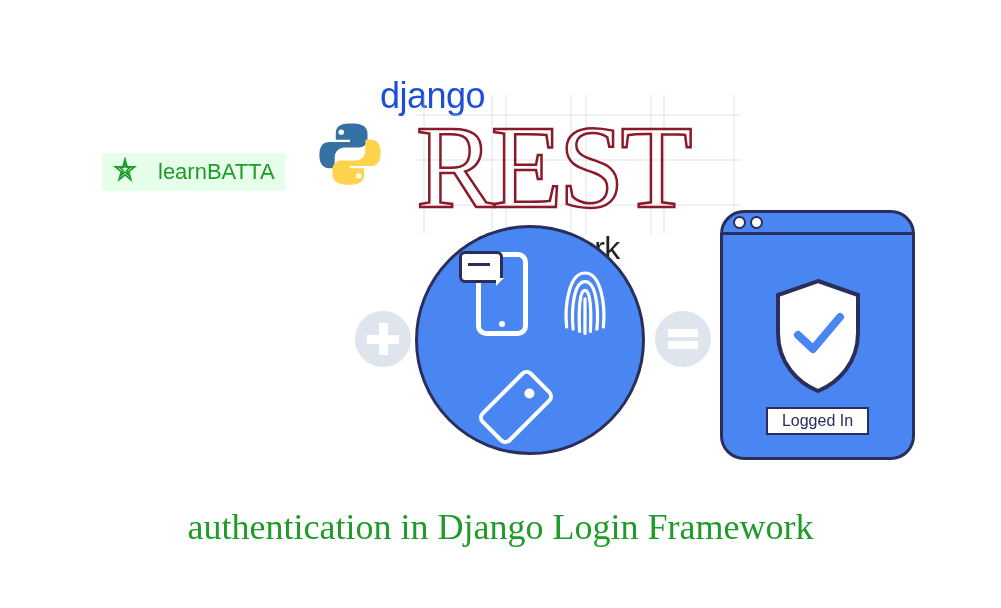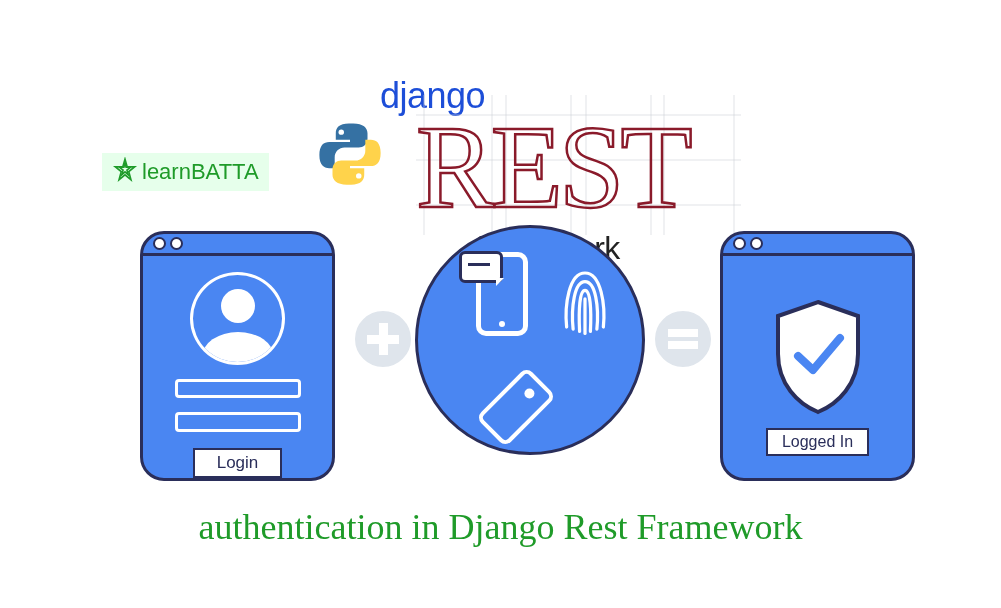--- a/index.html
+++ b/index.html
@@ -19,21 +19,21 @@
     }
     
     .logo-badge {
       position: absolute;
       left: 102px;
       top: 153px;
       background: #e6ffeb;
       padding: 4px 10px;
       display: flex;
       align-items: center;
-      gap: 4px;
+      gap: 20px;
     }
     .logo-star {
       width: 26px;
       height: 26px;
       color: #1f9b29;
     }
     .logo-text {
       color: #1f9b29;
       font-size: 22px;
       font-weight: 400;
@@ -75,21 +75,20 @@
       font-size: 32px;
       letter-spacing: -0.5px;
     }
     
     .panel {
       position: absolute;
       background: #4a86f2;
       border: 3px solid #2a2e5a;
       border-radius: 24px;
       box-sizing: border-box;
-      margin-top: 21px;
     }
     .panel-login {
       left: 140px;
       top: 210px;
       width: 195px;
       height: 250px;
       display: flex;
       flex-direction: column;
       align-items: center;
     }
@@ -285,33 +284,20 @@
             <line x1="235" y1="0" x2="235" y2="140"></line>
           <line x1="248" y1="0" x2="248" y2="140"></line>
             <line x1="318" y1="0" x2="318" y2="140"></line>
         </g>
         <text x="0" y="112" fill="none" stroke="#8a1a2a" stroke-width="2.5" font-family="Georgia,'Times New Roman',serif" font-size="118" letter-spacing="-4">REST</text>
       </svg>
     </span>
     <div class="drf-sub">framework</div>
   </div>
 
-  <div class="panel panel-login">
-    <div class="panel-header">
-      <span class="dot"></span>
-      <span class="dot"></span>
-    </div>
-    <div class="avatar-ring">
-      <div class="avatar-head"></div>
-      <div class="avatar-body"></div>
-    </div>
-    <div class="field"></div>
-    <div class="field"></div>
-    <div class="login-btn">Login</div>
-  </div>
 
   <div class="op op-plus">
     <div class="plus-h"></div>
       <div class="plus-v"></div>
   </div>
 
   <div class="center-circle">
     <div class="phone">
       <div class="phone-dot"></div>
       <div class="bubble">
@@ -345,15 +331,15 @@
     </div>
     <span class="shield">
       <svg viewBox="0 0 100 120">
         <path d="M50 6 L90 20 V58 C90 88 70 108 50 116 C30 108 10 88 10 58 V20 Z" fill="#fff" stroke="#2a2e5a" stroke-width="4"></path>
         <polyline points="30,60 45,74 72,42" fill="none" stroke="#4a86f2" stroke-width="8" stroke-linecap="round" stroke-linejoin="round"></polyline>
       </svg>
     </span>
     <div class="loggedin-btn">Logged In</div>
   </div>
 
-  <div class="caption">authentication in Django Rest Framework</div>
+  <div class="caption">authentication in Django Login Framework</div>
 
 </div>
 
 </body></html>

